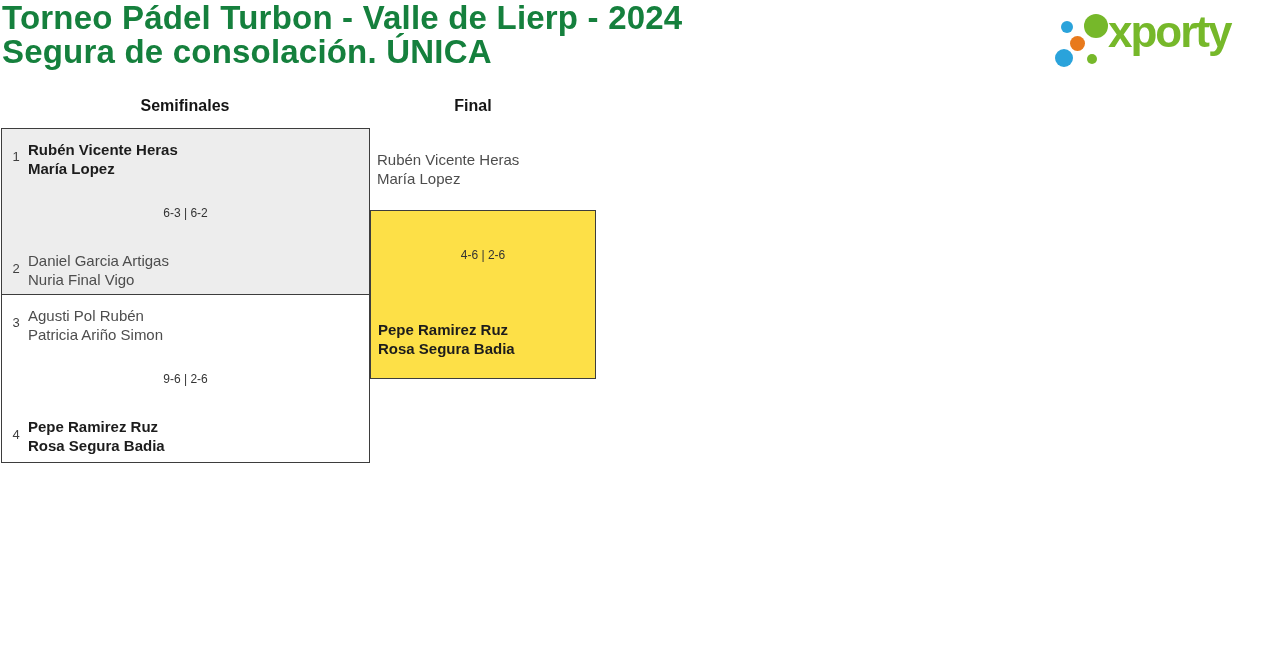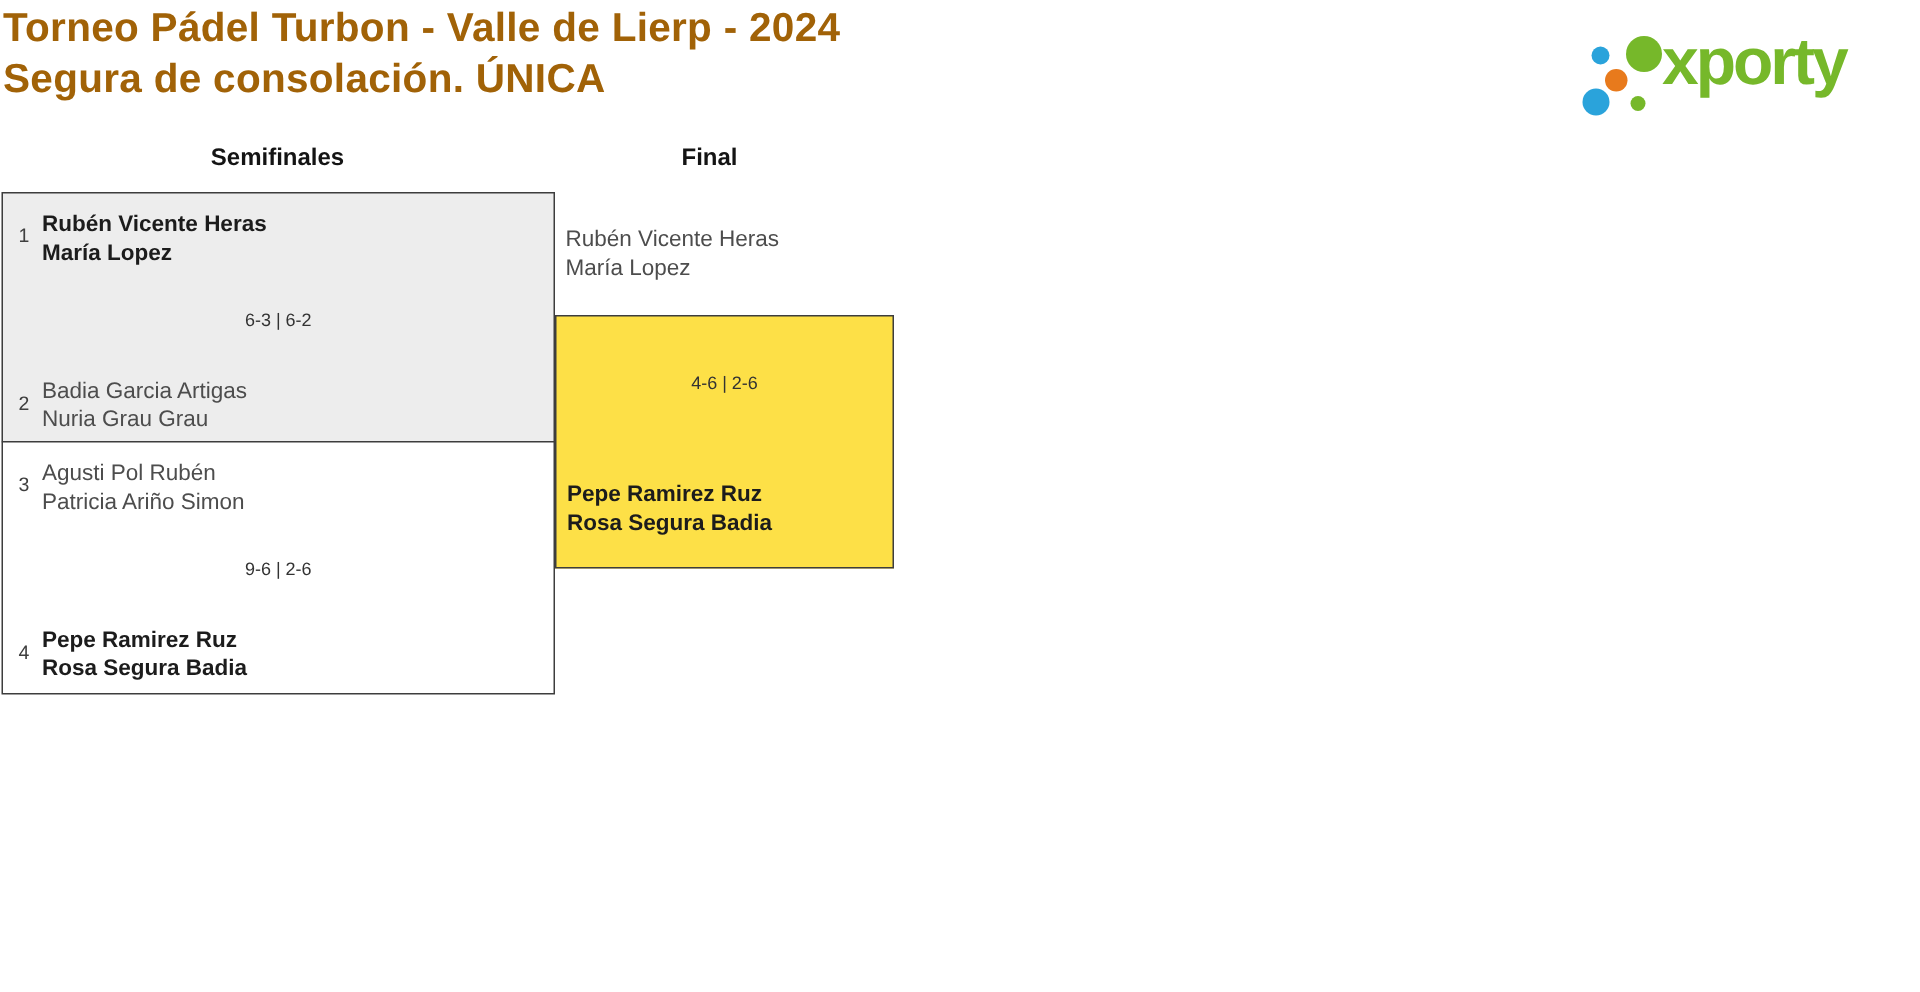--- a/index.html
+++ b/index.html
@@ -4,25 +4,25 @@
 <style>
   * { margin:0; padding:0; box-sizing:border-box; }
   body { background:#fff; }
   .page {
     position:relative; width:1280px; height:661px; background:#ffffff;
     font-family:"Liberation Sans", sans-serif; overflow:hidden;
   }
   
   .title {
     position:absolute; left:2px; top:1px;
-    font-size:27px; font-weight:700; color:#a16207; line-height:34px;
+    font-size:33px; font-weight:700; color:#15803d; line-height:34px;
     letter-spacing:0.2px;
   }
   
-  .logo { position:absolute; left:1050px; top:16px; width:230px; height:70px; cursor:pointer; }
+  .logo { position:absolute; left:1050px; top:6px; width:230px; height:70px; cursor:pointer; }
   .dot { position:absolute; border-radius:50%; }
   .dot-blue-small  { left:11px; top:15px; width:12px; height:12px; }
   .dot-green-large { left:34px; top:8px;  width:24px; height:24px; }
   .dot-orange     { left:20px; top:30px; width:15px; height:15px; }
   .dot-blue-large  { left:5px;  top:43px; width:18px; height:18px; }
   .dot-green-small { left:37px; top:48px; width:10px; height:10px; }
   .brand-text {
     position:absolute; left:58px; top:4px;
     font-size:44px; line-height:44px; font-weight:800; letter-spacing:-2px;
   }
@@ -91,22 +91,22 @@
 
   <div class="match match-0">
     <span class="seed seed-top">1</span>
     <div class="team team-top winner">
       <div>Rubén Vicente Heras</div>
       <div>María Lopez</div>
     </div>
     <div class="score">6-3 | 6-2</div>
     <span class="seed seed-bottom">2</span>
     <div class="team team-bottom loser">
-      <div>Badia Garcia Artigas</div>
-      <div>Nuria Grau Grau</div>
+      <div>Daniel Garcia Artigas</div>
+      <div>Nuria Final Vigo</div>
     </div>
   </div>
 
   <div class="match match-1">
     <span class="seed seed-top">3</span>
     <div class="team team-top loser">
       <div>Agusti Pol Rubén</div>
       <div>Patricia Ariño Simon</div>
     </div>
     <div class="score">9-6 | 2-6</div>

